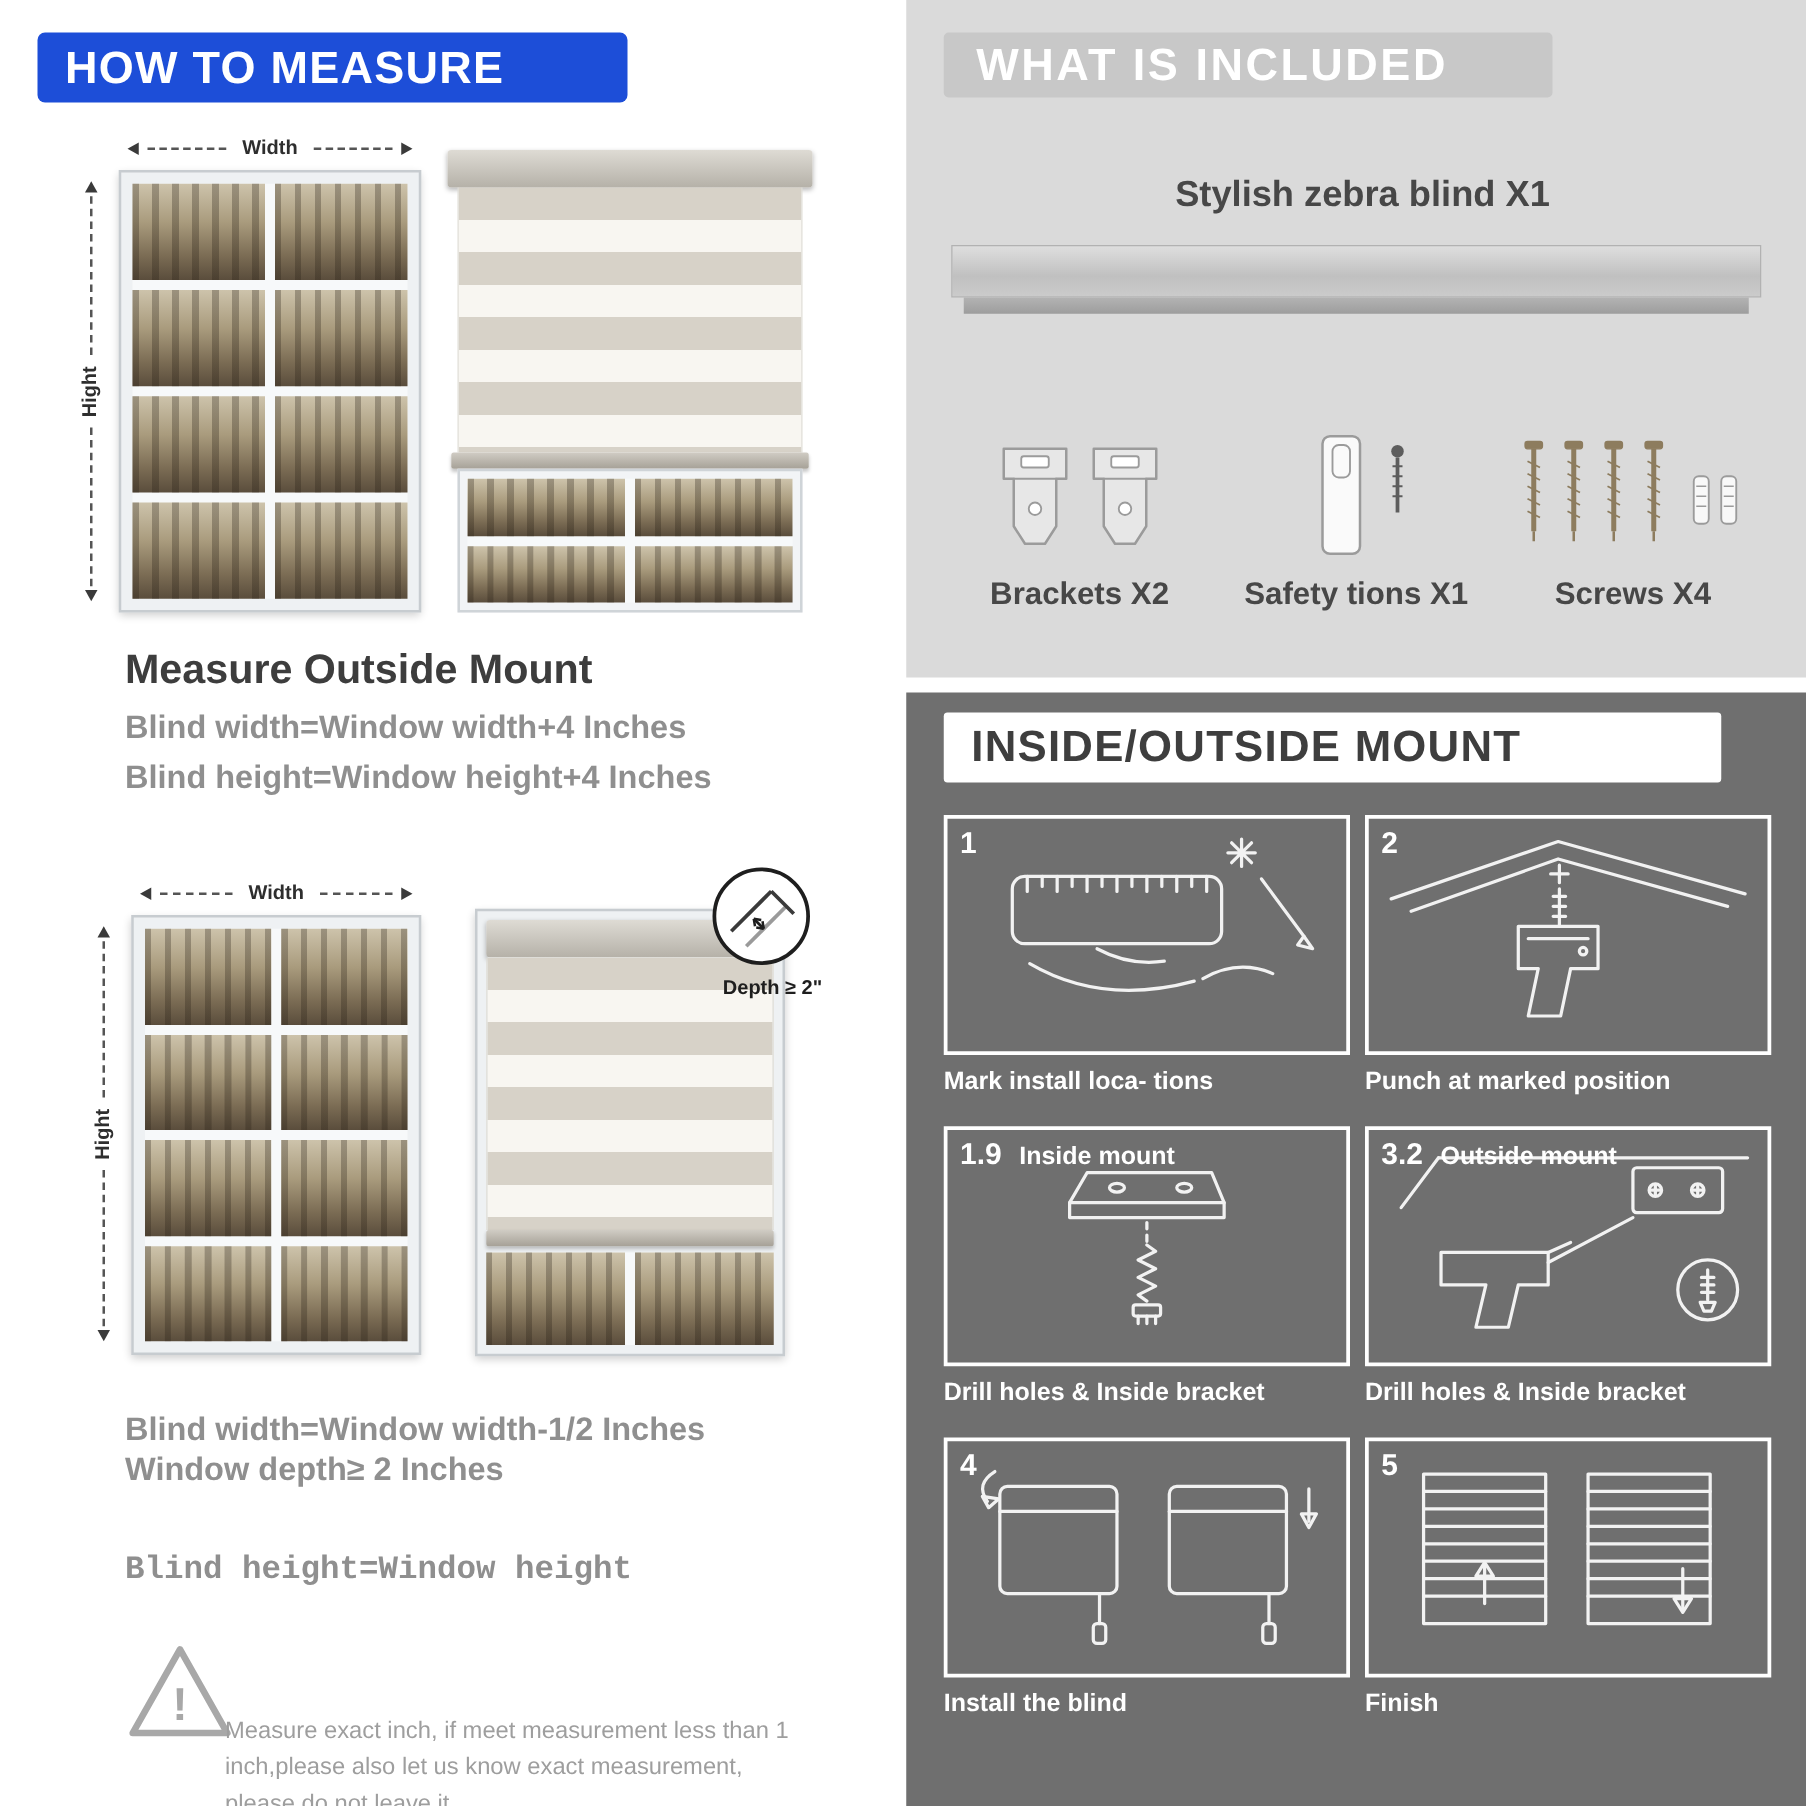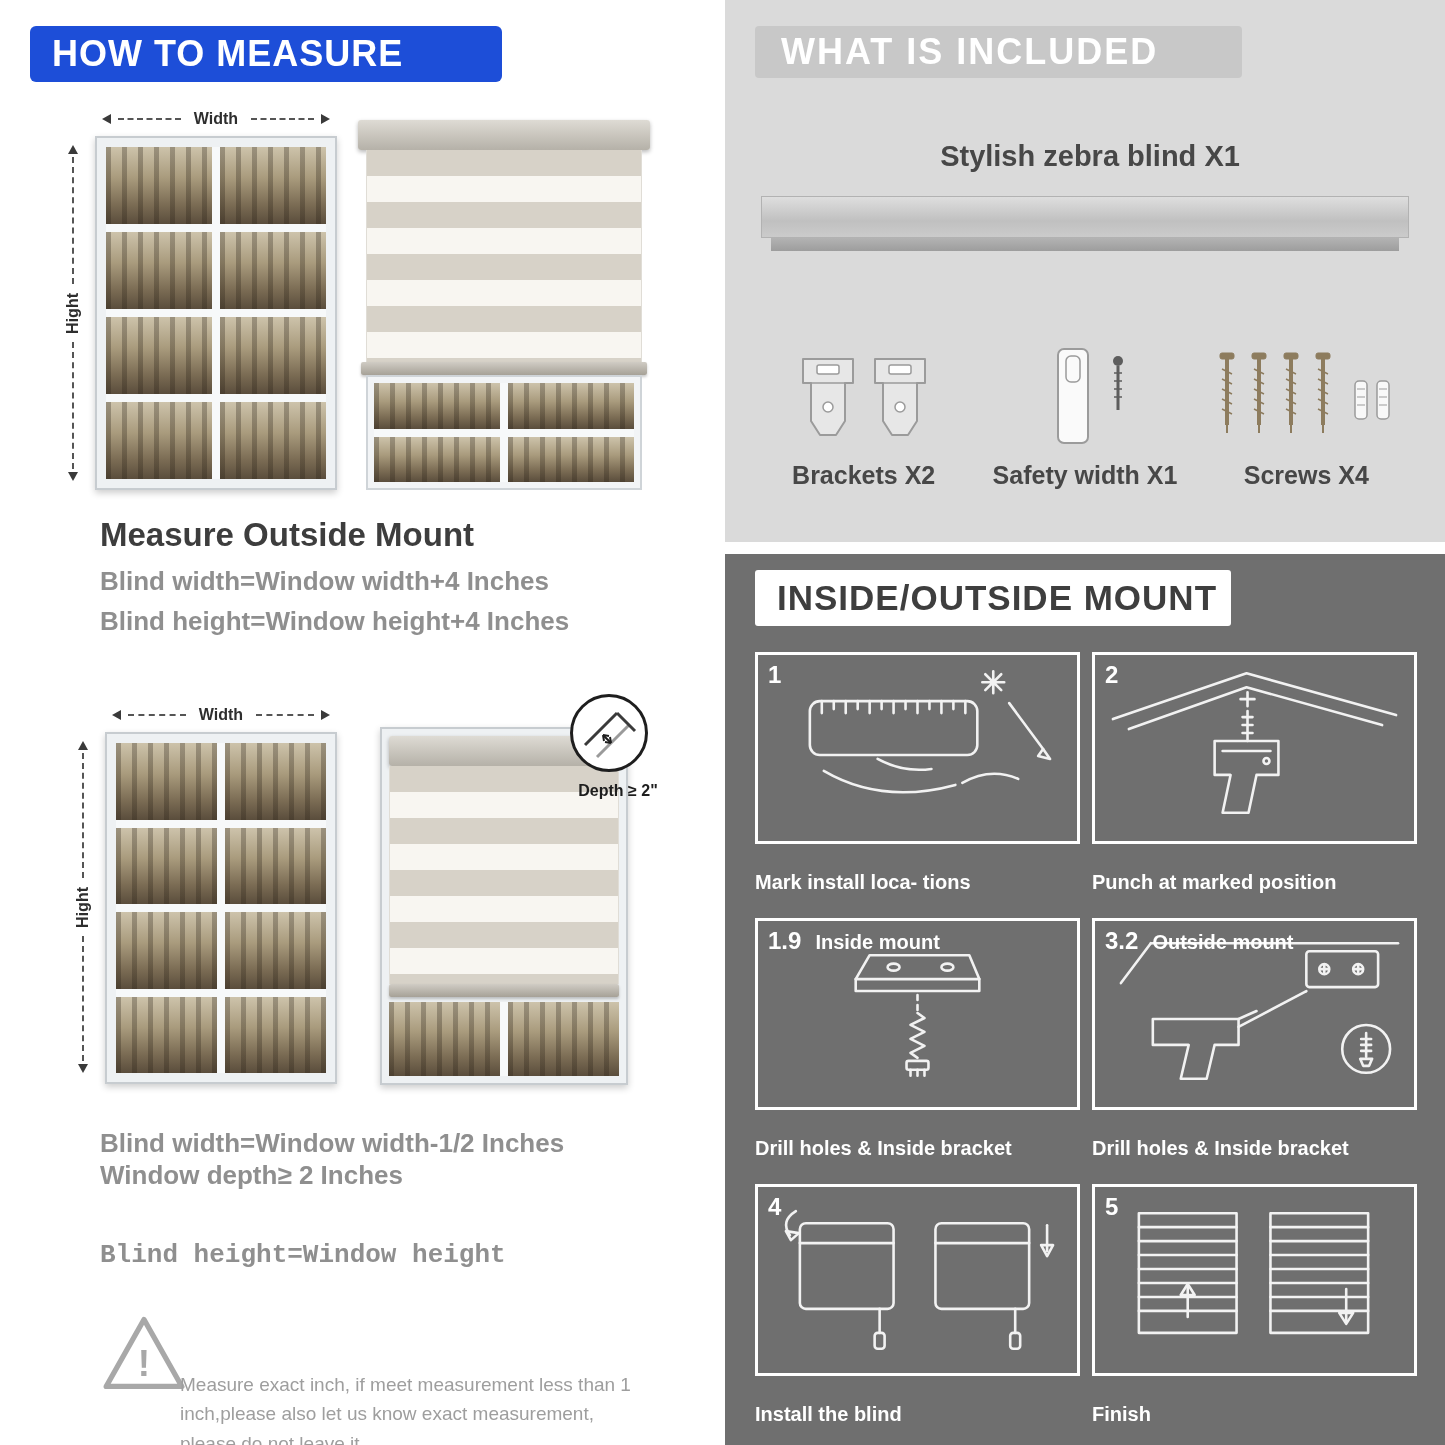--- a/index.html
+++ b/index.html
@@ -71,31 +71,31 @@
   .headrail .bar{height:42px;background:linear-gradient(180deg,#dedede,#c0c0c0 60%,#cbcbcb);border:1px solid #b2b2b2;box-sizing:border-box;}
   .headrail .lip{height:13px;margin:0 10px;background:linear-gradient(180deg,#b3b3b3,#9d9d9d);}
   .inc-items{position:absolute;left:28px;top:312px;width:664px;display:grid;grid-template-columns:1fr 1fr 1fr;}
   .inc-item{display:flex;flex-direction:column;justify-content:flex-end;align-items:center;height:178px;gap:14px;}
   .inc-icons{display:flex;align-items:flex-end;gap:14px;}
   .inc-lbl{font-size:25px;font-weight:bold;color:#474747;white-space:nowrap;}
 
   
   .mount{position:absolute;left:725px;top:554px;width:720px;height:891px;background:#6f6f6f;}
   .ban-mount{
-    position:absolute;left:30px;top:16px;width:476px;height:56px;background:#fff;border-radius:3px;
+    position:absolute;left:30px;top:16px;width:622px;height:56px;background:#fff;border-radius:3px;
     color:#3e3e3e;font-weight:bold;font-size:35px;letter-spacing:1px;display:flex;align-items:center;
     padding-left:22px;box-sizing:border-box;
   }
   .steps{position:absolute;left:30px;top:98px;width:662px;display:grid;grid-template-columns:325px 325px;column-gap:12px;row-gap:24px;}
   .panel{border:3px solid #fff;height:192px;position:relative;box-sizing:border-box;}
   .panel svg{position:absolute;inset:0;width:100%;height:100%;}
   .step-head{position:absolute;left:10px;top:6px;display:flex;gap:14px;align-items:baseline;z-index:2;}
   .step-num{color:#fff;font-weight:bold;font-size:24px;}
   .step-title{color:#fff;font-weight:bold;font-size:20px;}
-  .step-cap{color:#fff;font-weight:bold;font-size:20px;margin-top:27px;}
+  .step-cap{color:#fff;font-weight:bold;font-size:20px;margin-top:10px;}
 
   .ill{fill:none;stroke:#f2f2f2;stroke-width:2.6;stroke-linecap:round;stroke-linejoin:round;}
   .warn-tri{stroke:#a8a8a8;stroke-width:6;fill:none;stroke-linejoin:round;}
 </style>
 </head>
 <body>
 
 <div class="left-col">
 
   <div class="ban-left">
@@ -249,21 +249,21 @@
     <div class="inc-item">
       <div class="inc-icons">
         <svg width="110" height="100" viewBox="0 0 110 100">
           <rect x="28" y="2" width="30" height="94" rx="6" fill="rgba(255,255,255,.85)" stroke="#9b9b9b" stroke-width="2"></rect>
           <rect x="36" y="9" width="14" height="26" rx="5" fill="none" stroke="#9b9b9b" stroke-width="1.5"></rect>
           <circle cx="88" cy="14" r="5" fill="#5d5d5d"></circle>
           <path d="M88,19v44" stroke="#5d5d5d" stroke-width="3"></path>
           <path d="M84,26h8M84,34h8M84,42h8M84,50h8" stroke="#5d5d5d" stroke-width="1.5"></path>
         </svg>
       </div>
-      <div class="inc-lbl">Safety width X1</div>
+      <div class="inc-lbl">Safety tions X1</div>
     </div>
 
     <div class="inc-item">
       <div class="inc-icons">
         <svg width="190" height="100" viewBox="0 0 190 100">
           <g stroke="#8d7c5e">
             <rect x="9" y="6" width="14" height="6" rx="2" fill="#8d7c5e"></rect>
               <path d="M16,12V78" stroke-width="4"></path>
               <path d="M11,22l10,5M11,32l10,5M11,42l10,5M11,52l10,5M11,62l10,5" stroke-width="1.5"></path>
               <path d="M16,78v8" stroke-width="2"></path>

